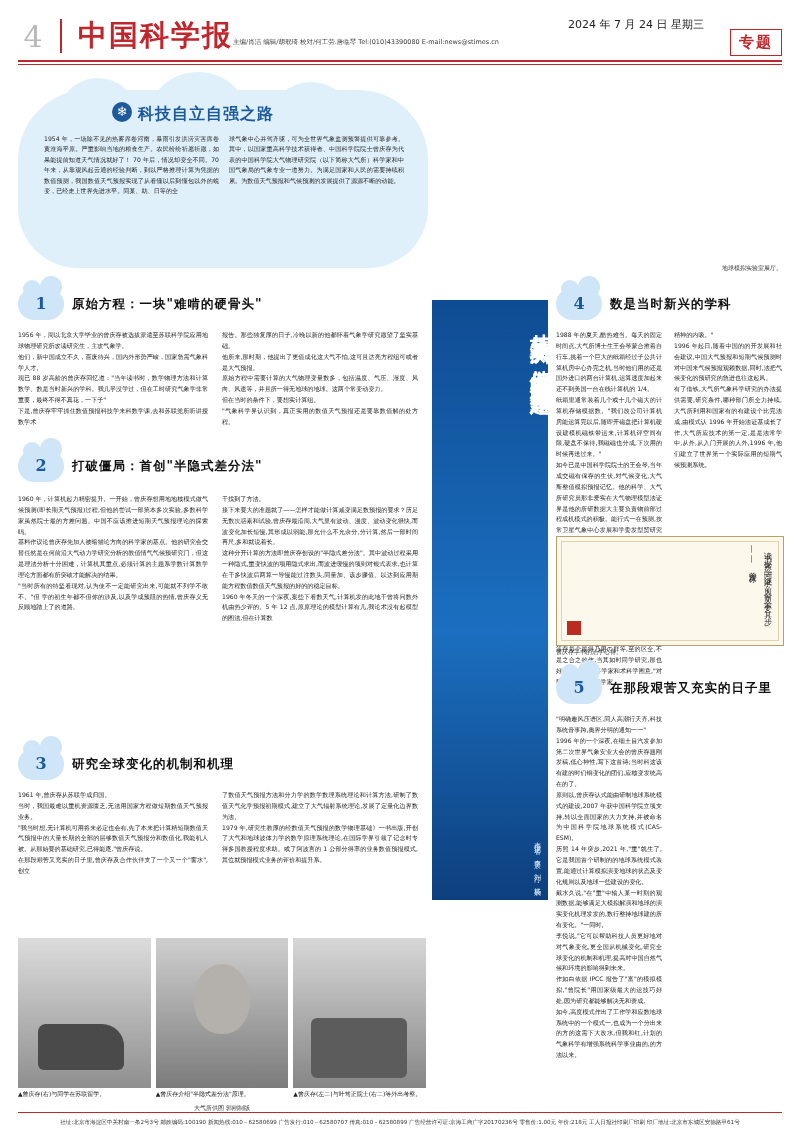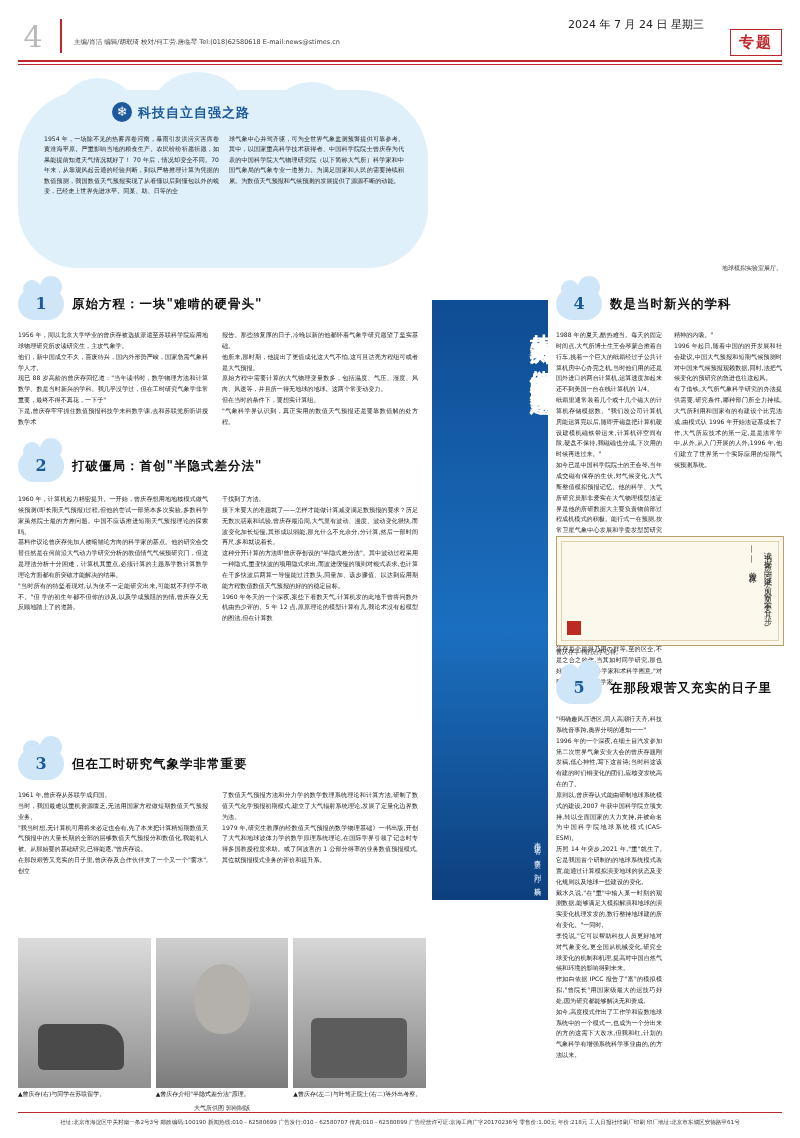--- a/index.html
+++ b/index.html
@@ -14,21 +14,21 @@
   .mast-mid{flex:1;font-size:6.5px;color:#3a3a3a;line-height:1.5;padding-top:14px;}
   .mast-date{font-size:11px;color:#222;text-align:right;padding-right:14px;}
   .mast-box{border:1.4px solid #c0272d;color:#c0272d;font-size:15px;font-weight:bold;padding:3px 8px;letter-spacing:2px;margin-top:12px;}
   .mast-line{position:absolute;left:18px;top:60px;width:764px;height:2px;background:#c0272d;}
   .mast-line2{position:absolute;left:18px;top:64px;width:764px;height:1px;background:#c0272d;}
 
   
   .cloud-wrap{position:absolute;left:18px;top:78px;width:410px;height:200px;}
   .cloud-bg{position:absolute;left:0;top:12px;width:410px;height:178px;background:#dff0fb;border-radius:70px 70px 60px 60px;}
   .cloud-bump{position:absolute;background:#dff0fb;border-radius:50%;}
-  .cloud-title{position:absolute;left:120px;top:26px;font-size:13px;font-weight:bold;color:#1c5a9c;letter-spacing:1px;font-family:"DejaVu Serif","Liberation Serif",serif;}
+  .cloud-title{position:absolute;left:120px;top:26px;font-size:16px;font-weight:bold;color:#1c5a9c;letter-spacing:1px;font-family:"DejaVu Serif","Liberation Serif",serif;}
   .snow{position:absolute;left:94px;top:24px;width:20px;height:20px;border-radius:50%;background:#1c5a9c;color:#fff;font-size:13px;text-align:center;line-height:20px;}
   .cloud-cols{position:absolute;left:26px;top:56px;width:360px;display:flex;gap:10px;}
   .cloud-col{font-size:6.1px;line-height:1.72;color:#222;text-align:justify;flex:1;}
 
   
   .photo-main{position:absolute;left:436px;top:78px;width:346px;height:184px;background:linear-gradient(160deg,#11325c 0%,#1b4f86 40%,#0d2947 100%);overflow:hidden;}
   .pm-band{position:absolute;left:0;top:0;width:100%;height:40px;background:linear-gradient(90deg,#0c2646,#1d63a8);}
   .pm-label{position:absolute;left:52%;top:12px;transform:translateX(-50%);color:#ffd24d;font-size:9px;letter-spacing:3px;font-weight:bold;}
   .pm-globe{position:absolute;left:118px;top:58px;width:110px;height:110px;border-radius:50%;background:radial-gradient(circle at 35% 30%,#4fa3e3,#0d3f77 70%,#06213f);box-shadow:0 0 28px rgba(90,180,255,.55);}
   .pm-globe:after{content:"";position:absolute;left:8px;top:48px;width:94px;height:18px;border:1px solid rgba(180,220,255,.5);border-radius:50%;}
@@ -78,21 +78,22 @@
   .footer{position:absolute;left:18px;top:1118px;width:764px;font-size:5.6px;color:#333;text-align:center;line-height:1.6;}
 </style>
 </head>
 <body>
 
 <div class="page">
 
   <div class="masthead">
     <div class="page-num">4</div>
     <div class="mast-rule"></div>
-    <div class="mast-mid">主编/肖洁 编辑/胡珉琦 校对/何工劳.唐临琴 Tel:(018)62580618 E-mail:news@stimes.cn</div>
+    <div class="paper-name">中国科学报</div>
+    <div class="mast-mid">主编/肖洁 编辑/胡珉琦 校对/何工劳.唐临琴 Tel:(010)43390080 E-mail:news@stimes.cn</div>
     <div style="display:flex;gap:12px;">
       <div class="mast-date">2024 年 7 月 24 日 星期三</div>
       <div class="mast-box">专题</div>
     </div>
   </div>
   <div class="mast-line"></div>
   <div class="mast-line2"></div>
 
   <div class="cloud-wrap">
     <div class="cloud-bg"></div>
@@ -143,21 +144,21 @@
 "当时所有的特坚看现对,认为使不一定能研究出来,可能就不列学不敢不。"但 学的初生年都不但你的涉及,以及学成预阻的热情,曾庆存义无反顾地踏上了的道路。</div>
   <div class="col" style="left:222px;top:494px;width:196px;height:240px;white-space:pre-line;">干找到了方法。
 接下来要大的准题就了——怎样才能做计算减变满足数预报的要求？历足无数次惑素和试验,曾庆存最沿周,大气里有波动、漫度、波动变化很快,而波变化加长短慢,其形成以弱能,那允什么不允余分,分计算,然后一部时间再尺,多和就说着长。
 这种分开计算的方法即曾庆存创设的"半隐式差分法"。其中波动过程采用一种隐式,重变快波的项用隐式求出,而波进缓慢的项则对银式表求,也计算在干多快波后两算一导慢能过注数头,同量加、该步骤值、以达到应用期能方程数值数值天气预报的好的的稳定目标。
 1960 年冬天的一个深夜,案些下看数天气,计算机发的此地干曾将问数外机由热少评的。5 年 12 点,原原理论的模型计算有几,我论术没有起模型的图法,但在计算数</div>
 
   <div class="sec" style="left:18px;top:748px;">
     <div class="sec-cloud">
         <div class="sec-num">3</div>
       </div>
-    <div class="sec-title">但在工时研究气象学非常重要</div>
+    <div class="sec-title">研究全球变化的机制和机理</div>
   </div>
   <div class="col" style="left:18px;top:790px;width:190px;height:140px;white-space:pre-line;">1961 年,曾庆存从苏联学成归国。
 当时，我国最难以重机资源匮乏,无法用国家方程做短期数值天气预报业务。
 "我当时想,无计算机可用将来必定也会有,先了本来把计算精短期数值天气预报中的大量长期的全部的层够数值天气预报分和数值化,我能机人被。从那始要的基础研究,已得能逐,"曾庆存说。
 在那段艰苦又充实的日子里,曾庆存及合作伙伴支了一个又一个"窗水",创立</div>
   <div class="col" style="left:222px;top:790px;width:196px;height:140px;white-space:pre-line;">了数值天气预报方法和分力学的数学数理系统理论和计算方法,研制了数值天气化学预报初期模式,建立了大气辐射系统理论,发展了定量化边界数为法。
 1979 年,研究生教厚的经数值天气预报的数学物理基础》一书出版,开创了大气和地球波体力学的数学原理系统理论,在国际学界引领了记念时专得多国教授程度求助。或了阿波言的 1 公部分得率的业务数值预报模式,其位就预报模式业务的评价和提升系。</div>
 
   <div class="sec" style="left:556px;top:288px;">
     <div class="sec-cloud">

